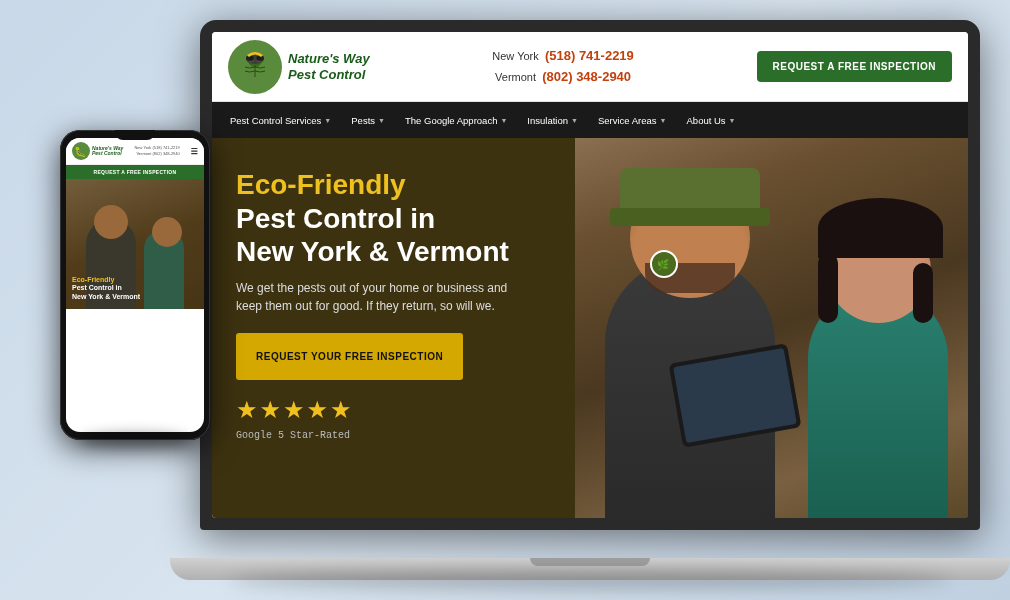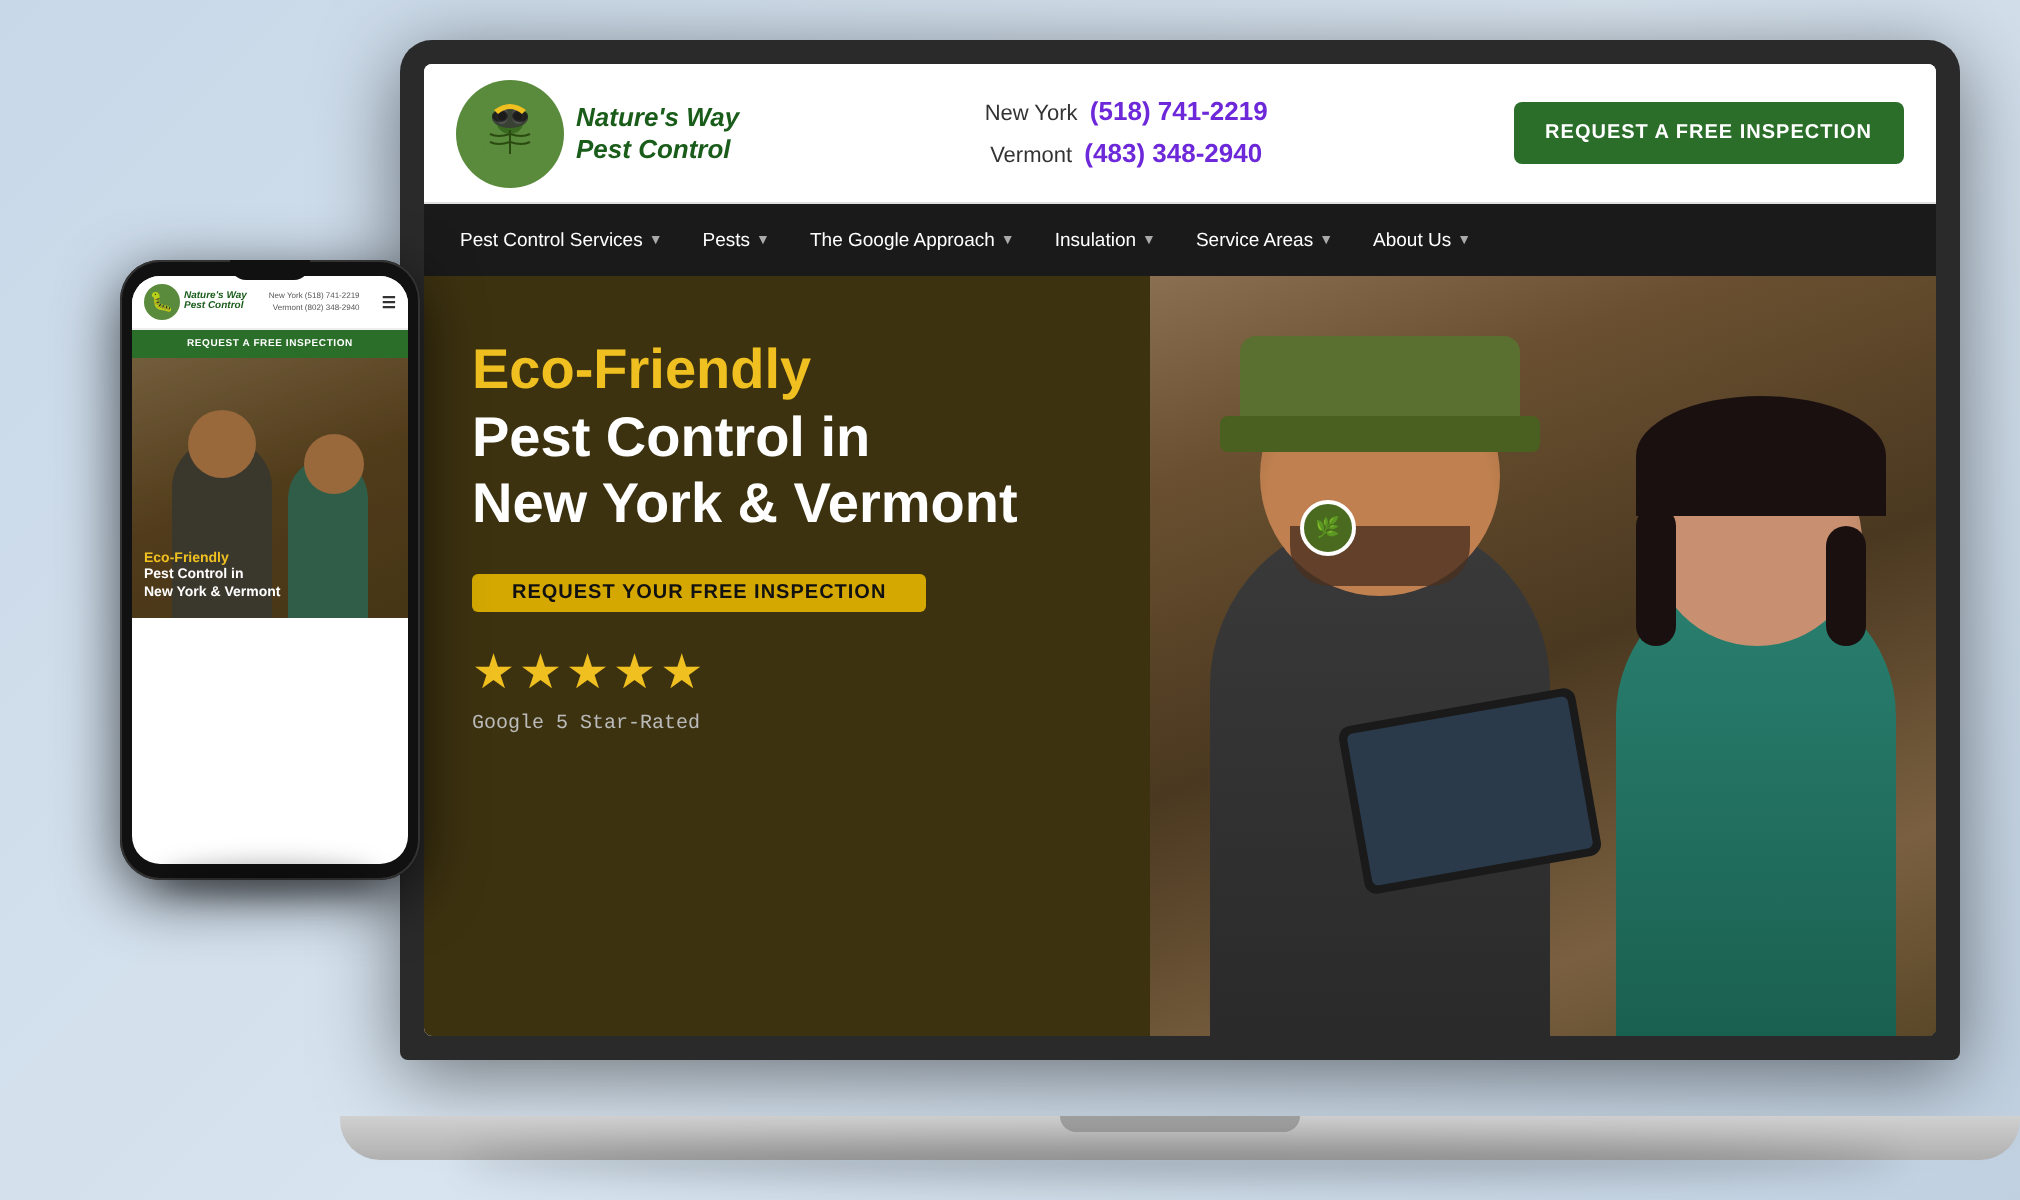--- a/index.html
+++ b/index.html
@@ -100,21 +100,21 @@
     }
     .header-contact {
       flex: 1;
       text-align: center;
       font-size: 11px;
       color: #333;
       line-height: 1.6;
     }
     .header-contact strong {
       font-size: 13px;
-      color: #6d28d9;
+      color: #c2410c;
     }
     .header-cta {
       background: #2a6e2a;
       color: #fff;
       border: none;
       padding: 10px 16px;
       font-size: 10px;
       font-weight: 700;
       border-radius: 4px;
       text-transform: uppercase;
@@ -174,21 +174,21 @@
       font-size: 12px;
       margin-top: 10px;
       line-height: 1.5;
       max-width: 280px;
     }
     .hero-btn {
       margin-top: 18px;
       background: #d4a800;
       color: #111;
       border: none;
-      padding: 4px 20px;
+      padding: 18px 20px;
       font-size: 10px;
       font-weight: 800;
       border-radius: 3px;
       text-transform: uppercase;
       cursor: pointer;
       letter-spacing: 0.5px;
     }
     .hero-stars {
       margin-top: 16px;
       display: flex;
@@ -382,21 +382,21 @@
             <div>Pest Control</div>
           </div>
         </div>
         <div class="header-contact">
           <div>
             <span>New York</span>
             &nbsp;<strong>(518) 741-2219</strong>
           </div>
           <div>
             <span>Vermont</span>
-            &nbsp;<strong>(483) 348-2940</strong>
+            &nbsp;<strong>(802) 348-2940</strong>
           </div>
         </div>
         <button class="header-cta">REQUEST A FREE INSPECTION</button>
       </div>
 
       <nav class="site-nav">
         <div class="nav-item">
           <span>Pest Control Services</span>
           <span class="nav-chevron">▼</span>
         </div>
@@ -422,20 +422,21 @@
         </div>
       </nav>
 
       <div class="site-hero">
         <div class="hero-content">
           <div class="hero-eco">Eco-Friendly</div>
           <div class="hero-title">
             <span>Pest Control in</span><br>
             <span>New York &amp; Vermont</span>
           </div>
+          <div class="hero-sub">We get the pests out of your home or business and keep them out for good. If they return, so will we.</div>
           <button class="hero-btn">REQUEST YOUR FREE INSPECTION</button>
           <div class="hero-stars">
             <span class="star">★</span>
             <span class="star">★</span>
             <span class="star">★</span>
             <span class="star">★</span>
             <span class="star">★</span>
             <div class="hero-rated">Google 5 Star-Rated</div>
           </div>
         </div>

